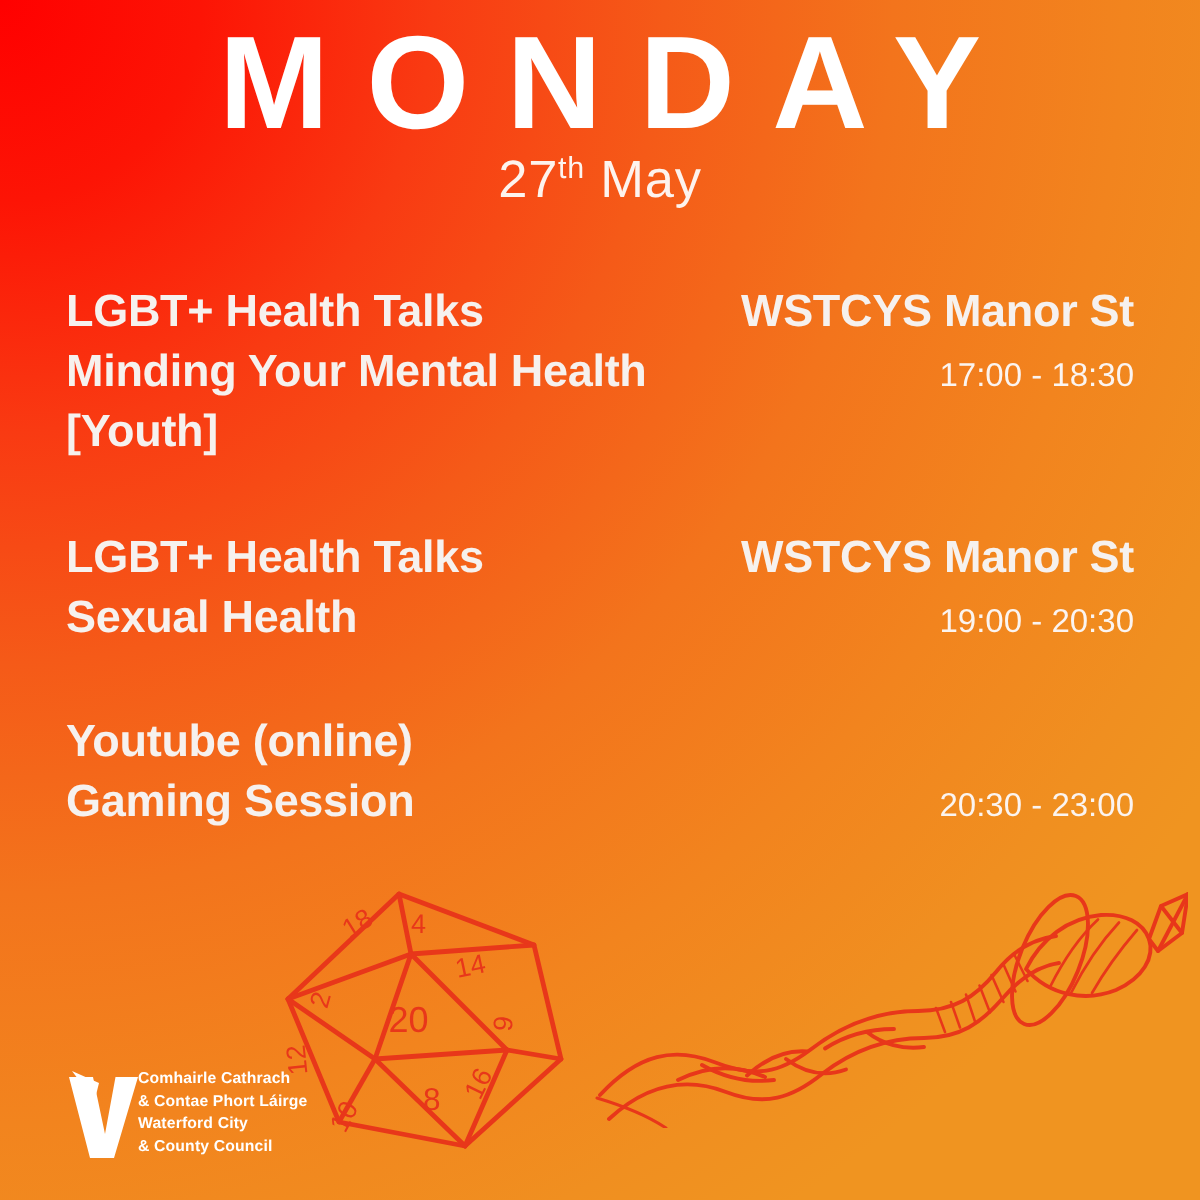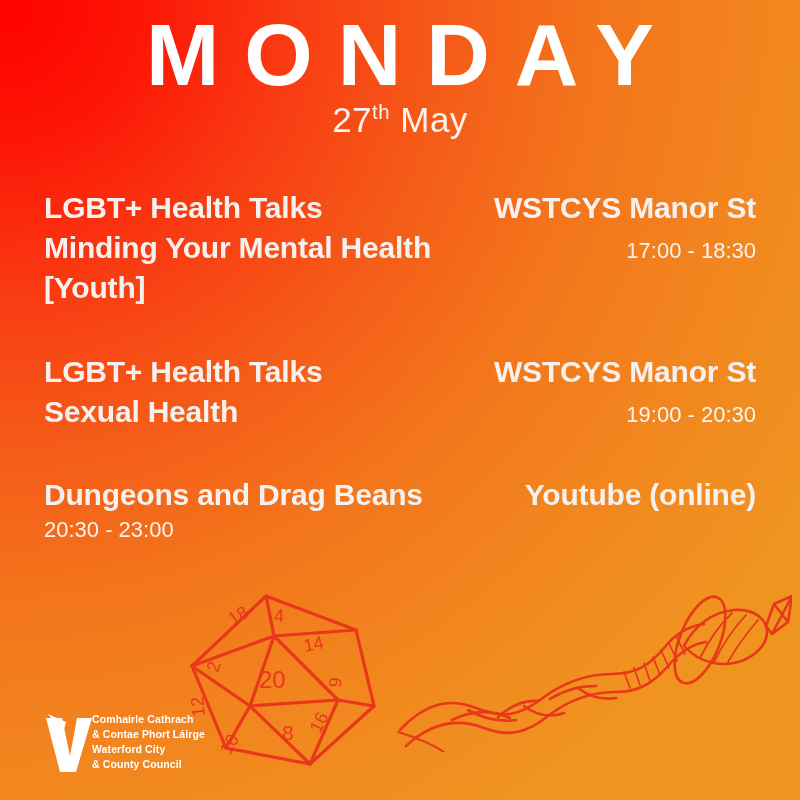--- a/index.html
+++ b/index.html
@@ -286,24 +286,24 @@
         <div class="ev-right ev-venue">WSTCYS Manor St</div>
       </div>
       <div class="ev-row">
         <div class="ev-left">Sexual Health</div>
         <div class="ev-right ev-time">19:00 - 20:30</div>
       </div>
     </div>
 
     <div class="event">
       <div class="ev-row">
-        <div class="ev-left">Dungeons and Drag Beans</div>
         <div class="ev-right ev-venue">Youtube (online)</div>
       </div>
       <div class="ev-row">
+        <div class="ev-left">Gaming Session</div>
         <div class="ev-right ev-time">20:30 - 23:00</div>
       </div>
     </div>
   </div>
 
   <div class="council-logo">
     <svg class="council-mark" viewBox="0 0 46 60" fill="#ffffff">
       <path d="M0 6 L16 6 L24 44 L31 6 L46 6 L30 60 L14 60 Z"></path>
       <path d="M19 0 L40 0 L34 20 L25 2 Z" opacity="0"></path>
       <path d="M2 2 L20 10 L17 22 Z"></path>

